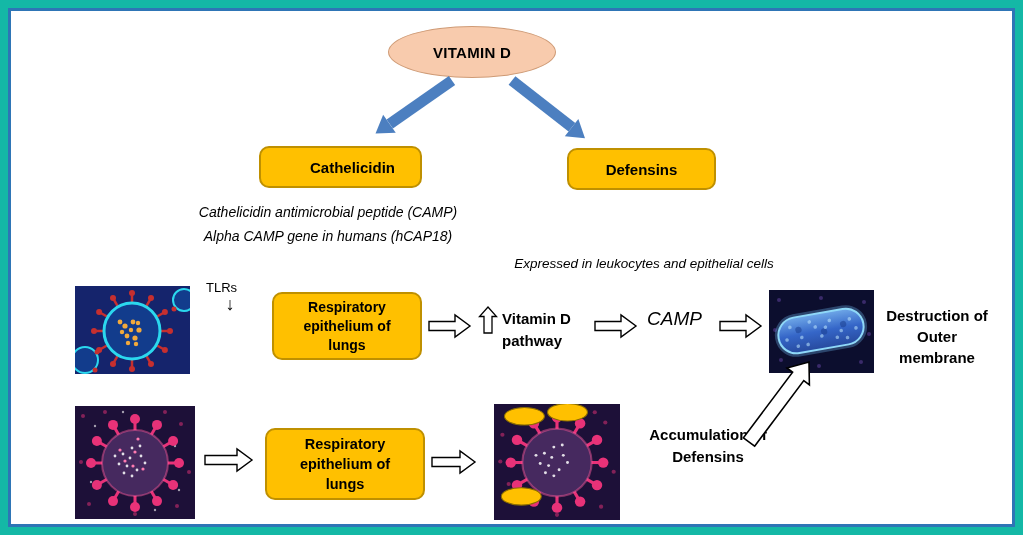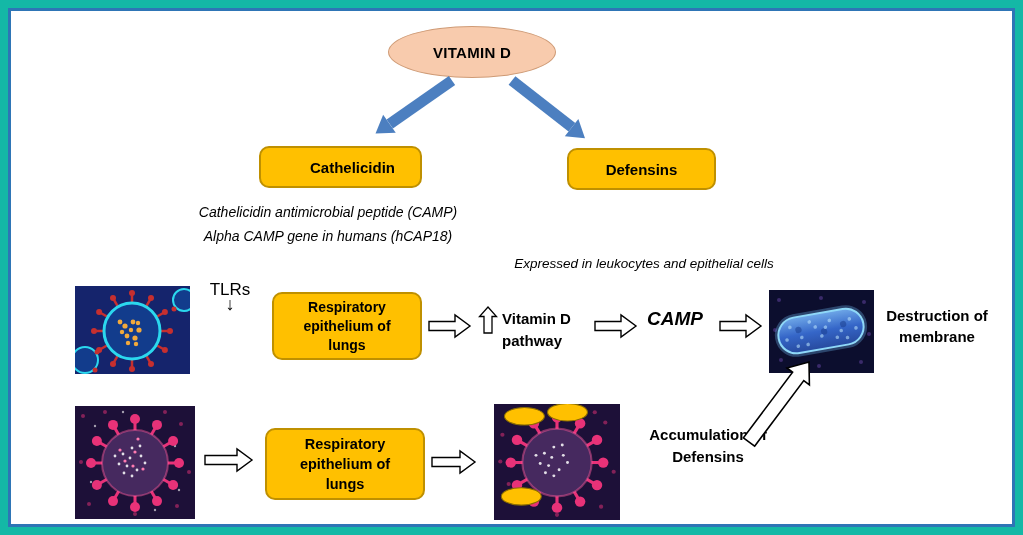--- a/index.html
+++ b/index.html
@@ -36,31 +36,31 @@
     font-weight:700; text-align:center;
   }
   #cathelicidin-box { left:259px; top:146px; width:163px; height:42px; font-size:15px;padding-left:24px; }
   #defensins-box    { left:567px; top:148px; width:149px; height:42px; font-size:15px; }
 
   .note { font-style:italic; font-size:14px; line-height:24px; text-align:center; }
   #cath-note { left:152px; top:200px; width:352px; }
   #def-note  { left:498px; top:215px; width:292px; font-size:13.5px;margin-top:37px; }
 
   #influenza { left:75px;  top:286px; }
-  #tlrs       { left:206px; top:280px; width:48px; text-align:center; font-size:17px; }
+  #tlrs       { left:206px; top:280px; width:48px; font-size:13px; }
   #tlrs-arrow { left:206px; top:294px; width:48px; text-align:center; font-size:18px; line-height:20px; }
 
   #resp-box-1 { left:272px; top:292px; width:150px; height:68px; font-size:14px;  line-height:19px; }
   #resp-box-2 { left:265px; top:428px; width:160px; height:72px; font-size:14.5px; line-height:20px; }
 
   #harrow-1 { left:428px; top:313px; }
   #up-arrow { left:478px; top:305px; }
   #pathway  { left:502px; top:308px; width:110px; font-weight:700; font-size:15px; line-height:22px; }
   #harrow-2 { left:594px; top:313px; }
-  #camp     { left:647px; top:308px; width:80px; font-weight:700; font-style:italic; font-size:19px; }
+  #camp     { left:647px; top:308px; width:80px; font-weight:400; font-style:italic; font-size:19px; }
   #harrow-3 { left:719px; top:313px; }
   #bacterium { left:769px; top:290px; }
   #destruction { left:871px; top:287px; width:132px; font-weight:700; font-size:15px; line-height:21px; text-align:center;margin-top:18px; }
 
   #corona   { left:75px;  top:406px; }
   #harrow-4 { left:204px; top:447px; }
   #harrow-5 { left:431px; top:449px; }
   #corona2  { left:494px; top:404px; }
   #accumulation { left:620px; top:424px; width:176px; font-weight:700; font-size:15px; line-height:22px; text-align:center; }
   #diag-arrow { left:737px; top:356px; }
@@ -217,20 +217,21 @@
           <circle cx="47" cy="36" r="1.8"></circle>
         <circle cx="67" cy="50" r="1.8"></circle>
           <circle cx="87" cy="44" r="1.8"></circle>
           <circle cx="17" cy="44" r="1.8"></circle>
       </g>
     </g>
   </svg>
 
   <div id="destruction" class="abs">
     <div>Destruction of</div>
+    <div>Outer</div>
     <div>membrane</div>
   </div>
 
   <svg id="corona" class="abs" width="120" height="113" viewBox="0 0 120 113" role="img">
     <rect width="120" height="113" fill="#1d1038"></rect>
     <g fill="#e83278" opacity="0.5">
       <circle cx="8" cy="10" r="2"></circle>
         <circle cx="14" cy="98" r="2"></circle>
         <circle cx="106" cy="18" r="2"></circle>
       <circle cx="102" cy="100" r="2"></circle>

